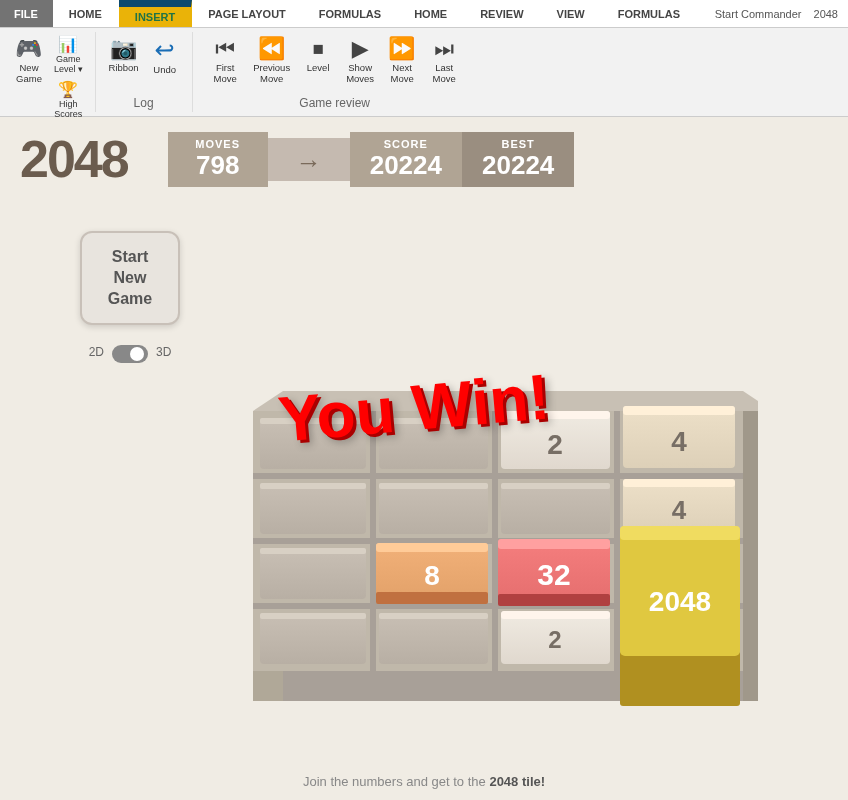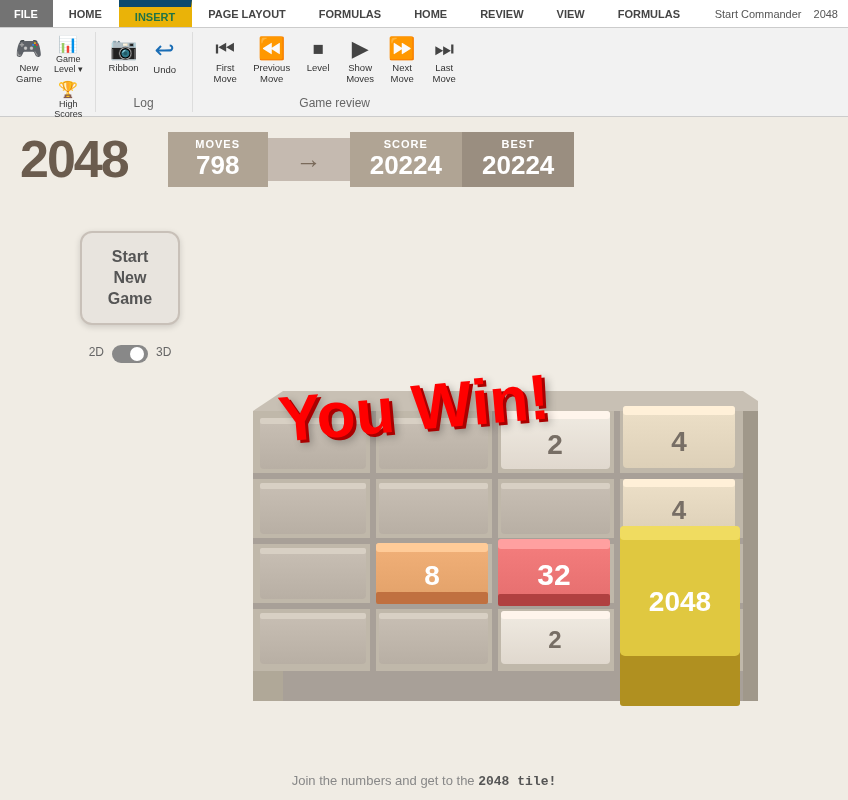--- a/index.html
+++ b/index.html
@@ -276,21 +276,21 @@
       white-space: nowrap;
     }
 
     
     #footer {
       text-align: center;
       padding: 8px;
       font-size: 13px;
       color: #888;
     }
-    #footer strong { color: #555; font-family: Liberation Mono, monospace; }
+    #footer strong { color: #555; }
   </style>
 </head>
 <body>
 
 <div id="ribbon">
   <div id="ribbon-tabs">
     <div class="tab-item file">FILE</div>
     <div class="tab-item">HOME</div>
     <div class="tab-item active-tab">INSERT</div>
     <div class="tab-item">PAGE LAYOUT</div>

